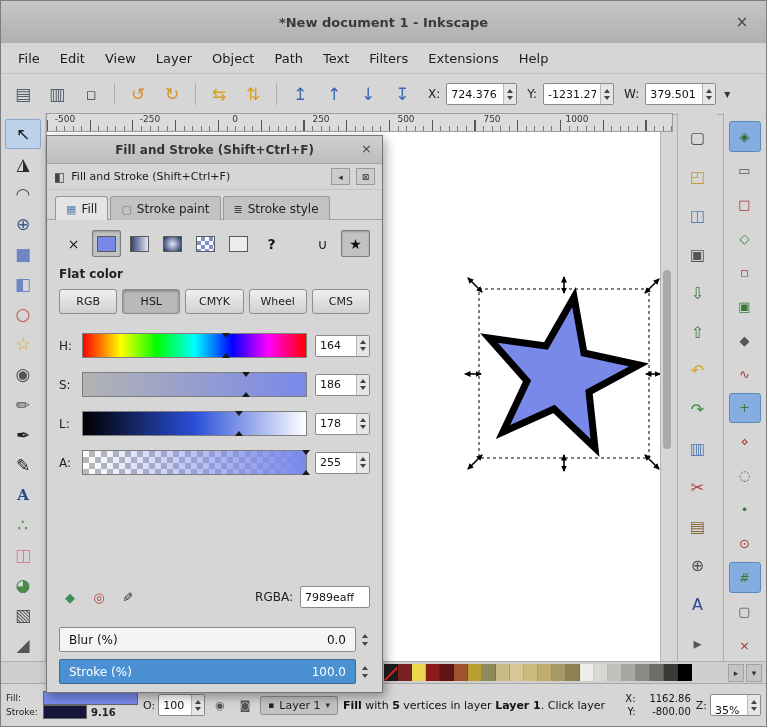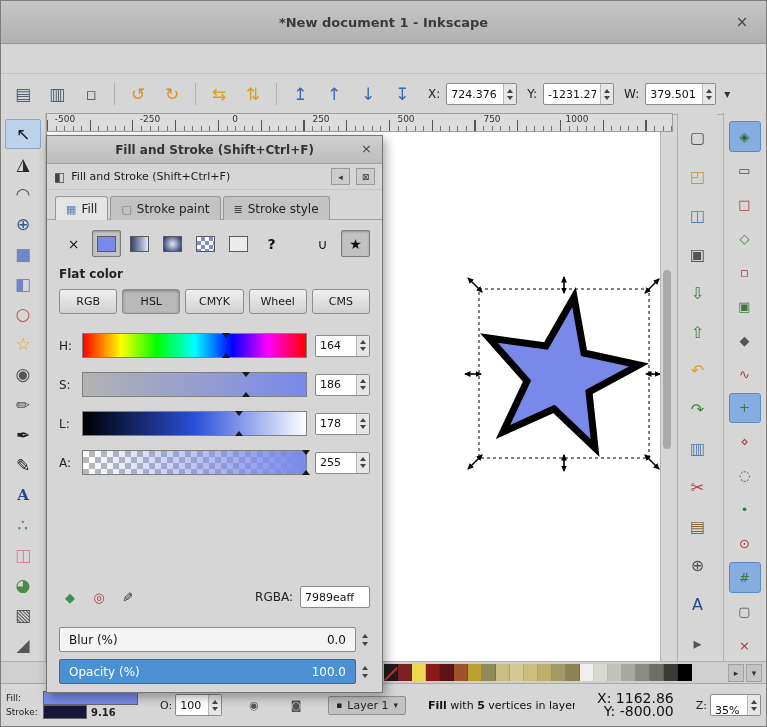--- a/index.html
+++ b/index.html
@@ -59,34 +59,34 @@
 
   
   .palette{position:absolute;left:0;right:0;bottom:43px;height:22px;background:#cfcfcf;border-top:1px solid #b0b0b0;display:flex;align-items:center;padding-left:383px;box-sizing:border-box;}
   .swatch{width:13px;height:17px;flex:none;border-right:1px solid rgba(0,0,0,.15);}
   .swatch.none{background:#1d1d1d;position:relative;overflow:hidden;}
   .swatch.none::after{content:"";position:absolute;left:-3px;top:7px;width:24px;height:2px;background:#d22;transform:rotate(-45deg);}
   .pal-btns{margin-left:auto;display:flex;gap:2px;padding-right:4px;}
   .pal-btn{width:14px;height:16px;display:flex;align-items:center;justify-content:center;font-size:9px;color:#333;background:#c4c4c4;border:1px solid #a2a2a2;}
 
   
-  .statusbar{position:absolute;left:0;right:0;bottom:0;height:43px;background:#d6d6d6;border-top:1px solid #a8a8a8;display:flex;align-items:center;padding:0 5px;gap:22px;box-sizing:border-box;}
+  .statusbar{position:absolute;left:0;right:0;bottom:0;height:43px;background:#d6d6d6;border-top:1px solid #a8a8a8;display:flex;align-items:center;padding:0 5px;gap:5px;box-sizing:border-box;}
   .fs{display:grid;grid-template-columns:37px 95px;grid-auto-rows:14px;align-items:center;font-size:9px;color:#222;}
   .fs-swatch{height:12px;border:1px solid #666;}
   .fs-stroke{display:flex;align-items:center;gap:4px;}
   .fs-stroke .fs-swatch{width:42px;}
   .fs-width{font-size:10px;font-weight:bold;}
   .sb-group{display:flex;align-items:center;gap:3px;}
   .sb-lbl{font-size:11px;}
   .sb-icon{width:18px;height:18px;display:flex;align-items:center;justify-content:center;font-size:11px;color:#555;border:1px solid transparent;}
   .layer-select{display:flex;align-items:center;gap:5px;background:#c2c2c2;border:1px solid #8f8f8f;border-radius:2px;padding:2px 7px;font-size:11px;}
   .layer-select .bullet{font-size:9px;}
   .layer-select .caret{font-size:9px;color:#333;}
   .sb-msg{flex:1;font-size:11px;white-space:nowrap;overflow:hidden;color:#111;}
-  .coords{font-size:14px;text-align:right;line-height:13px;color:#111;}
+  .coords{font-size:10px;text-align:right;line-height:13px;color:#111;}
   .coords .cv{display:inline-block;min-width:52px;text-align:right;}
 
   
   .dialog{position:absolute;left:45px;top:134px;width:337px;height:558px;background:#d6d6d6;border:1px solid #767676;box-shadow:3px 4px 10px rgba(0,0,0,.35);z-index:50;display:flex;flex-direction:column;box-sizing:border-box;}
   .dlg-titlebar{height:27px;flex:none;background:linear-gradient(#cfcfcf,#bdbdbd);border-bottom:1px solid #a3a3a3;display:flex;align-items:center;justify-content:center;position:relative;}
   .dlg-titlebar .t{font-weight:bold;font-size:12px;color:#333;}
   .dlg-titlebar .close{position:absolute;right:10px;top:5px;font-size:13px;color:#444;}
   .dlg-header{height:25px;flex:none;display:flex;align-items:center;gap:6px;padding:0 7px;font-size:11px;color:#1a1a1a;border-bottom:1px solid #c4c4c4;}
   .dlg-header .hicon{font-size:12px;color:#444;}
   .dlg-header .spacer{flex:1;}
@@ -135,20 +135,32 @@
 </head>
 <body>
 
 <div class="app">
 
   <div class="titlebar">
     <span class="title">*New document 1 - Inkscape</span>
     <span class="close">×</span>
   </div>
 
+  <div class="menubar">
+    <span class="menu-item">File</span>
+    <span class="menu-item">Edit</span>
+    <span class="menu-item">View</span>
+    <span class="menu-item">Layer</span>
+    <span class="menu-item">Object</span>
+    <span class="menu-item">Path</span>
+    <span class="menu-item">Text</span>
+    <span class="menu-item">Filters</span>
+    <span class="menu-item">Extensions</span>
+    <span class="menu-item">Help</span>
+  </div>
 
   <div class="cmdbar">
     <span class="tbtn">
         <span class="g" style="color: rgb(85, 96, 110);">▤</span>
       </span>
     <span class="tbtn">
         <span class="g" style="color: rgb(85, 96, 110);">▥</span>
       </span>
     <span class="tbtn">
         <span class="g" style="color: rgb(85, 96, 110);">▫</span>
@@ -622,21 +634,21 @@
           <span>Blur (%)</span>
           <span>0.0</span>
         </span>
         <span class="fx-arrows">
             <span class="tri-up"></span>
             <span class="tri-down"></span>
           </span>
       </div>
       <div class="fx-row">
         <span class="fx-bar filled">
-          <span>Opacity (%)</span>
+          <span>Stroke (%)</span>
           <span>100.0</span>
         </span>
         <span class="fx-arrows">
             <span class="tri-up"></span>
             <span class="tri-down"></span>
           </span>
       </div>
     </div>
   </div>
 

